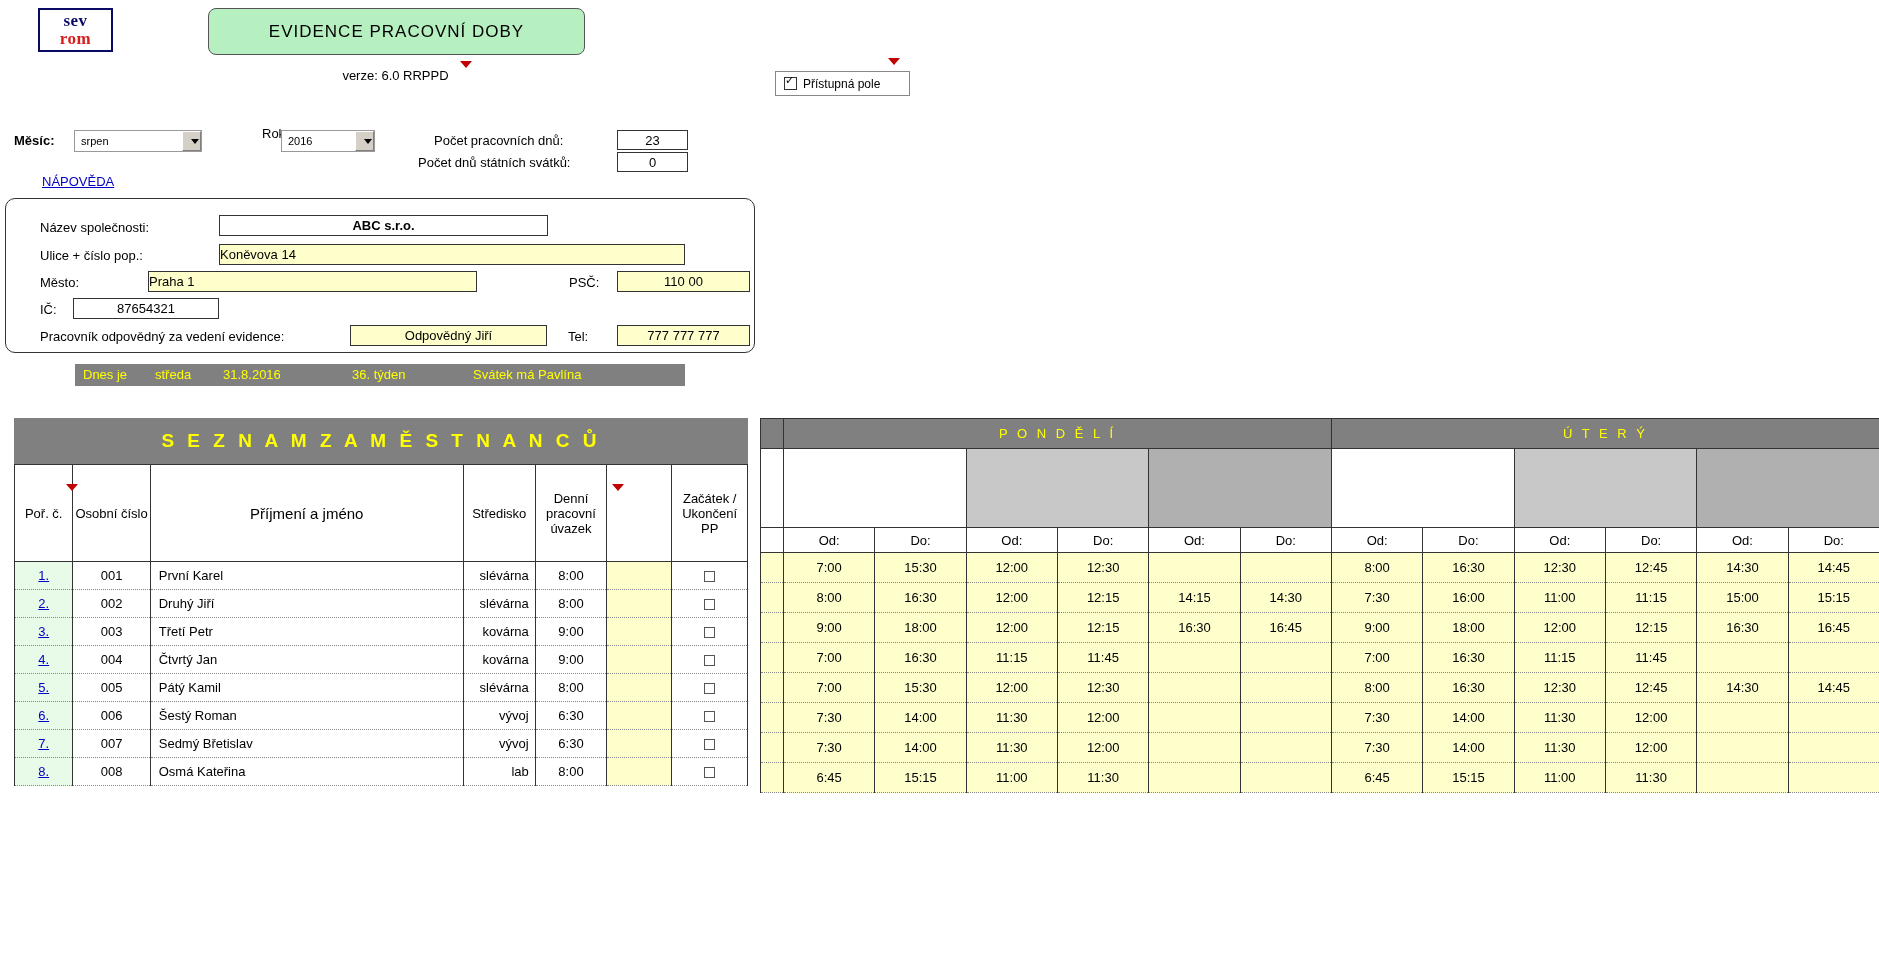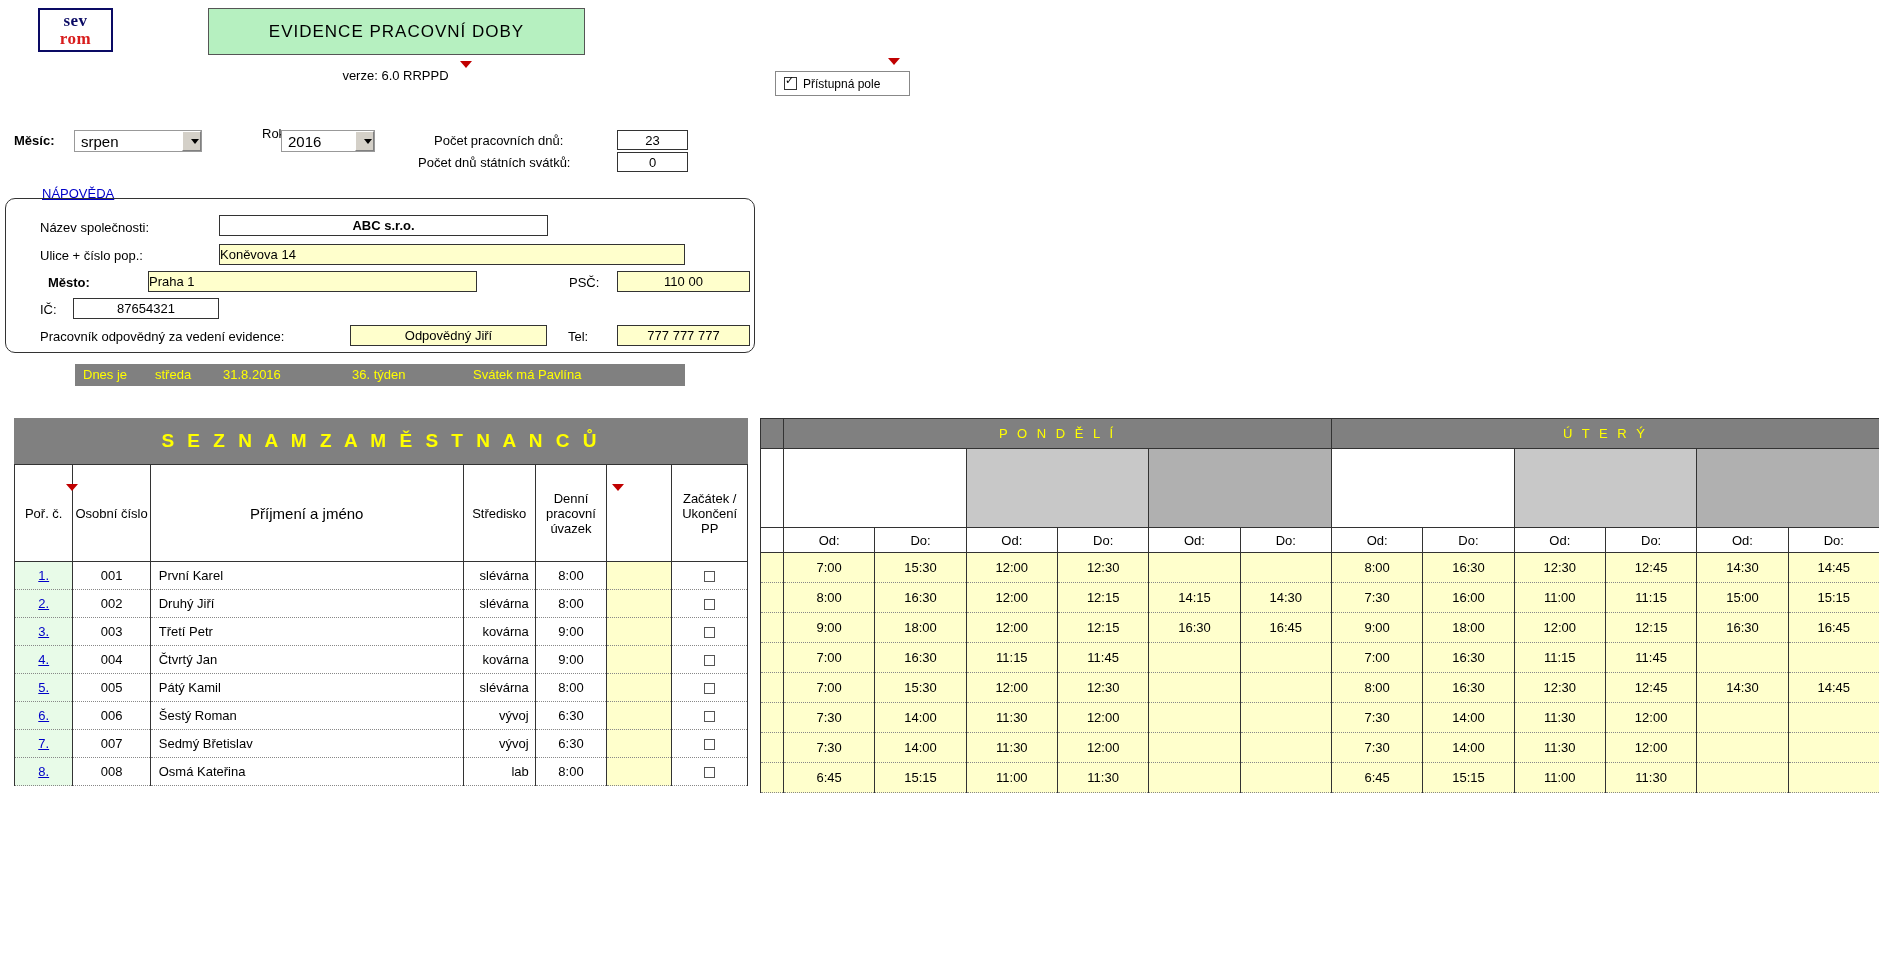--- a/index.html
+++ b/index.html
@@ -21,52 +21,52 @@
     margin-left:30px;
   }
   .logo .l1,.logo .l2{
     font-weight:bold;font-size:17px;line-height:18px;color:#0a0a64;
     font-family:"Liberation Serif", serif;letter-spacing:.5px;
   }
   .logo .l2{color:#d81c1c;}
   
   .titlebox{
     position:absolute;left:208px;top:8px;width:375px;height:45px;
-    background:#b6f0c0;border:1px solid #555;border-radius:0;
+    background:#b6f0c0;border:1px solid #555;border-radius:8px;
     display:flex;align-items:center;justify-content:center;
     font-size:17px;letter-spacing:1px;
   }
   .verze{position:absolute;left:208px;top:68px;width:375px;text-align:center;font-size:13px;}
   .redmark{position:absolute;width:0;height:0;border-left:6px solid transparent;border-right:6px solid transparent;border-top:7px solid #c00000;}
   
   .chkbox{
     position:absolute;left:775px;top:71px;width:135px;height:25px;
     border:1px solid #888;background:#fff;display:flex;align-items:center;gap:6px;
     padding-left:8px;box-sizing:border-box;font-size:12px;
   }
   .chkbox .cb{width:11px;height:11px;border:1px solid #333;background:#fff;position:relative;}
   .chkbox .cb:after{content:"\2713";position:absolute;left:0px;top:-4px;font-size:11px;color:#000;}
   
   .lbl{position:absolute;font-size:13px;}
   .ddl{
     position:absolute;border:1px solid #999;background:#fff;height:22px;
     display:flex;align-items:center;box-sizing:border-box;
   }
-  .ddl span{padding-left:6px;font-size:15px;}
+  .ddl span{padding-left:6px;font-size:11px;}
   .ddl .arrow{
     position:absolute;right:0;top:0;width:19px;height:20px;background:#d4d0c8;
     border:1px solid #fff;border-right-color:#808080;border-bottom-color:#808080;
     display:flex;align-items:center;justify-content:center;box-sizing:border-box;
   }
   .ddl .arrow i{display:block;width:0;height:0;border-left:4px solid transparent;border-right:4px solid transparent;border-top:5px solid #000;}
   .numbox{
     position:absolute;border:1px solid #333;background:#fff;height:20px;width:71px;
     display:flex;align-items:center;justify-content:center;font-size:13px;box-sizing:border-box;
   }
-  .napoveda{position:absolute;left:42px;top:186px;color:#0000c8;text-decoration:underline;font-size:13px;}
+  .napoveda{position:absolute;left:42px;top:174px;color:#0000c8;text-decoration:underline;font-size:13px;}
   
   .compbox{
     position:absolute;left:5px;top:198px;width:750px;height:155px;
     border:1px solid #333;border-radius:10px;box-sizing:border-box;
   }
   .fld{
     position:absolute;background:#ffffcc;border:1px solid #333;height:21px;
     display:flex;align-items:center;box-sizing:border-box;font-size:13px;
   }
   .fld.center{justify-content:center;}
@@ -160,21 +160,21 @@
 
 <a class="napoveda" href="#">NÁPOVĚDA</a>
 
 <div class="compbox"></div>
 <div class="lbl" style="left:40px;top:220px;">Název společnosti:</div>
 <div class="fld white center" style="left:219px;top:215px;width:329px;font-weight:bold;">ABC s.r.o.</div>
 
 <div class="lbl" style="left:40px;top:248px;">Ulice + číslo pop.:</div>
 <div class="fld padl" style="left:219px;top:244px;width:466px;">Koněvova 14</div>
 
-<div class="lbl" style="left:48px;top:275px;font-weight:bold;">Město:</div>
+<div class="lbl" style="left:40px;top:275px;">Město:</div>
 <div class="fld padl" style="left:148px;top:271px;width:329px;">Praha 1</div>
 <div class="lbl" style="left:569px;top:275px;">PSČ:</div>
 <div class="fld center" style="left:617px;top:271px;width:133px;">110 00</div>
 
 <div class="lbl" style="left:40px;top:302px;">IČ:</div>
 <div class="fld white center" style="left:73px;top:298px;width:146px;">87654321</div>
 
 <div class="lbl" style="left:40px;top:329px;">Pracovník odpovědný za vedení evidence:</div>
 <div class="fld center" style="left:350px;top:325px;width:197px;">Odpovědný Jiří</div>
 <div class="lbl" style="left:568px;top:329px;">Tel:</div>

